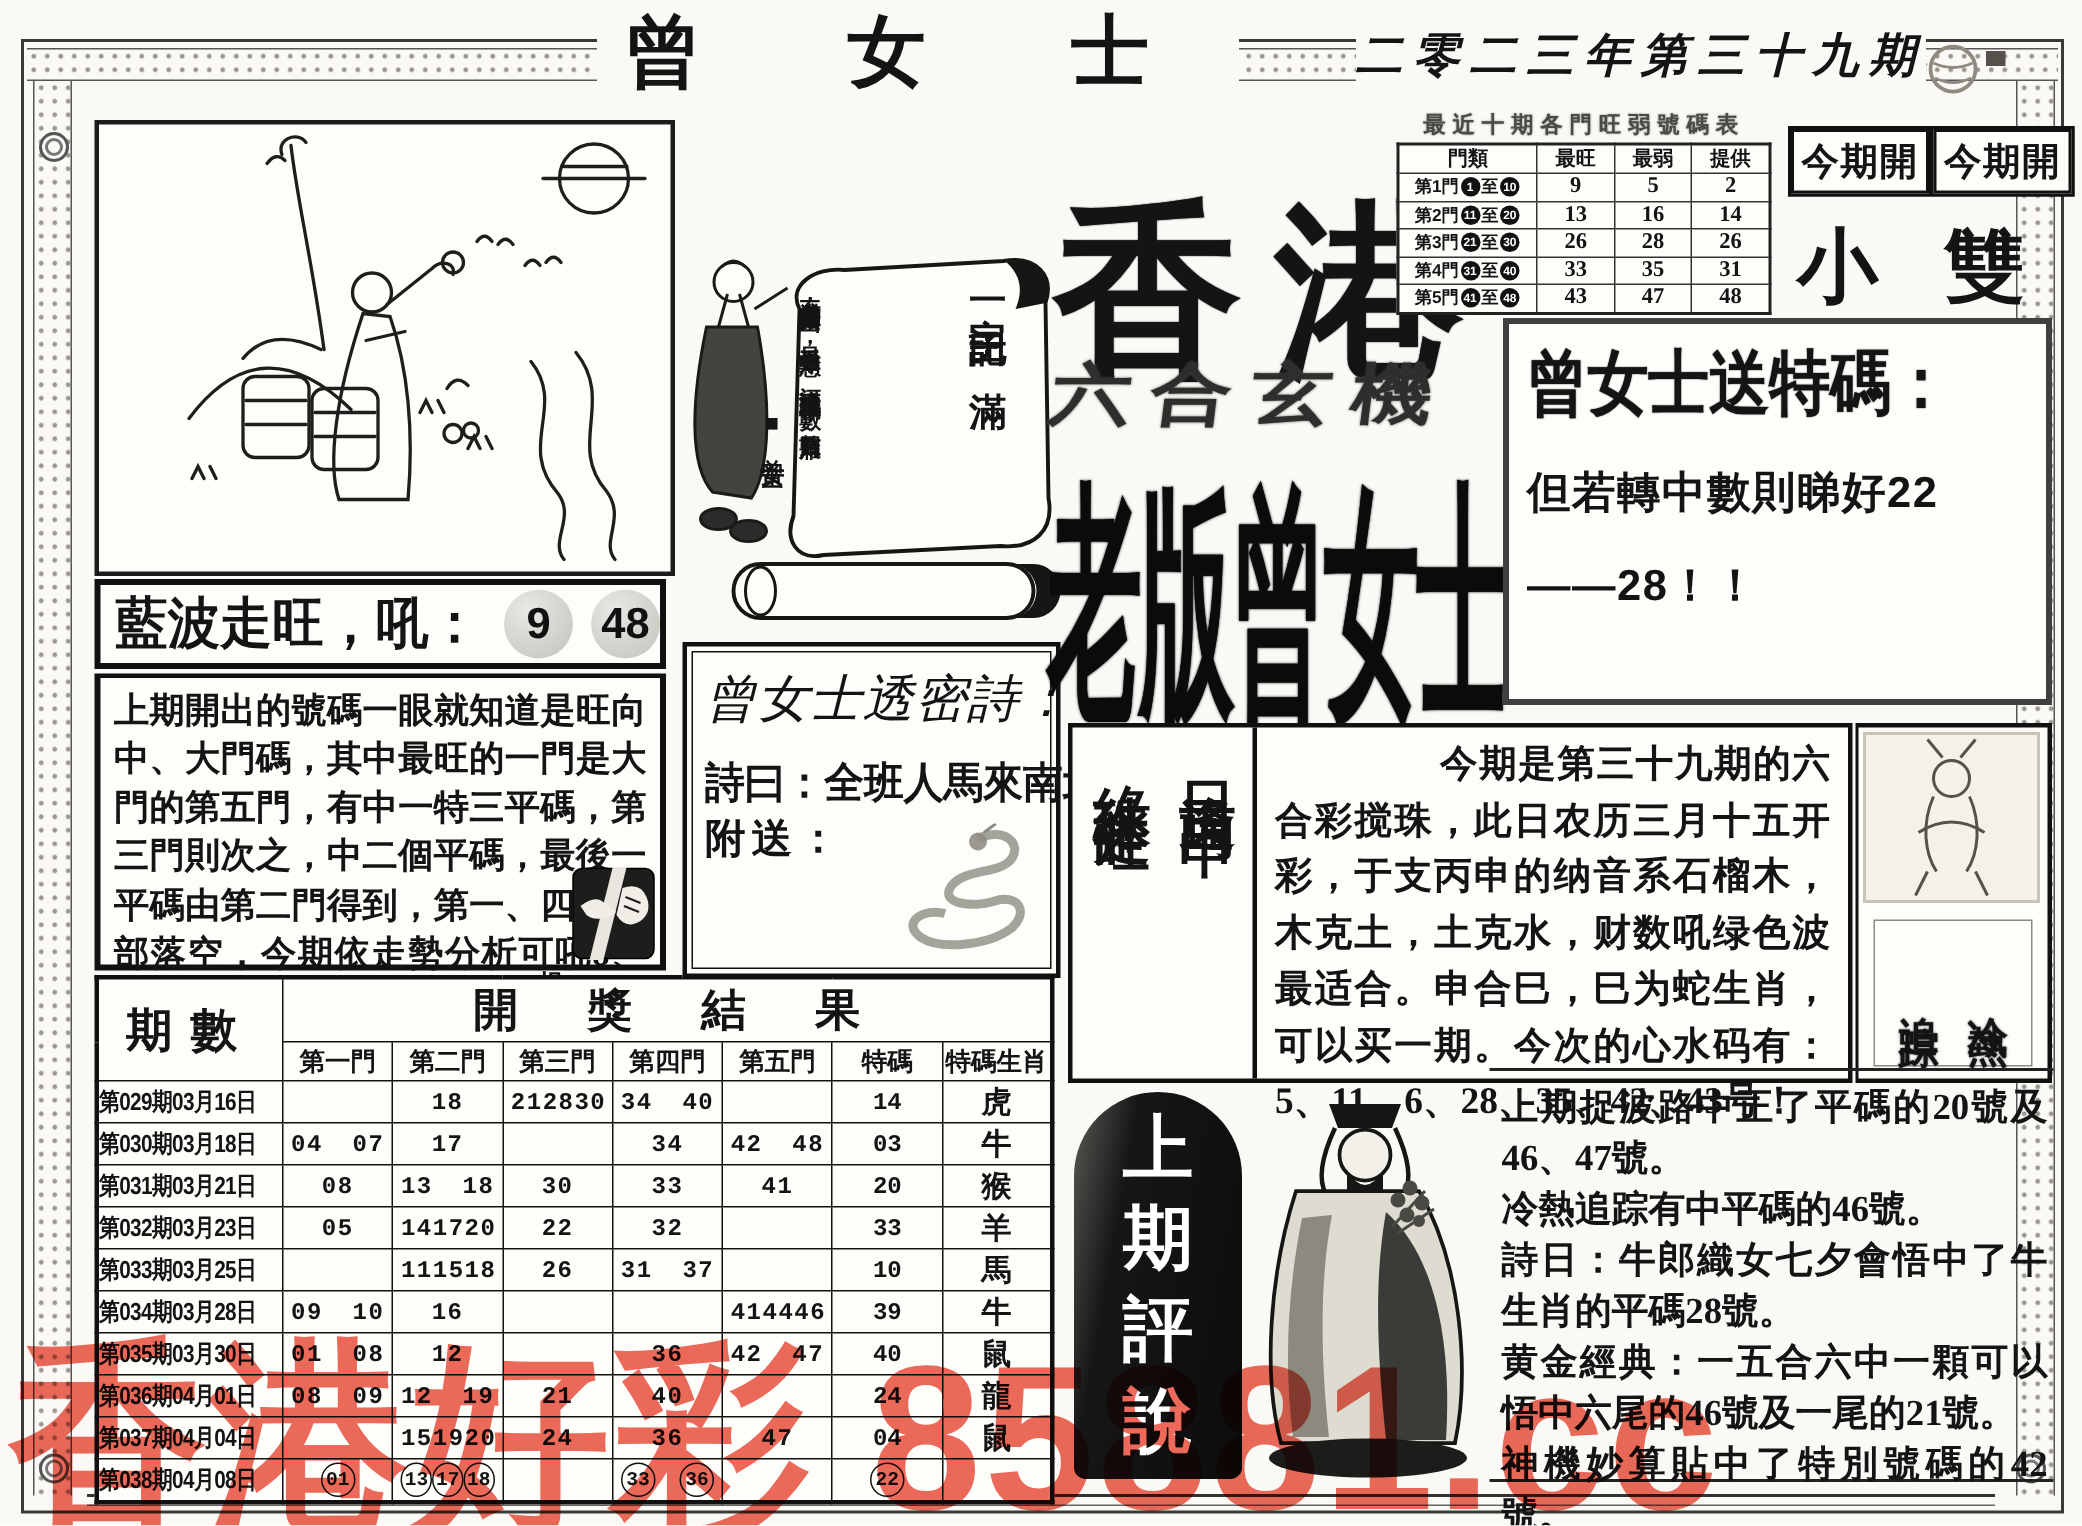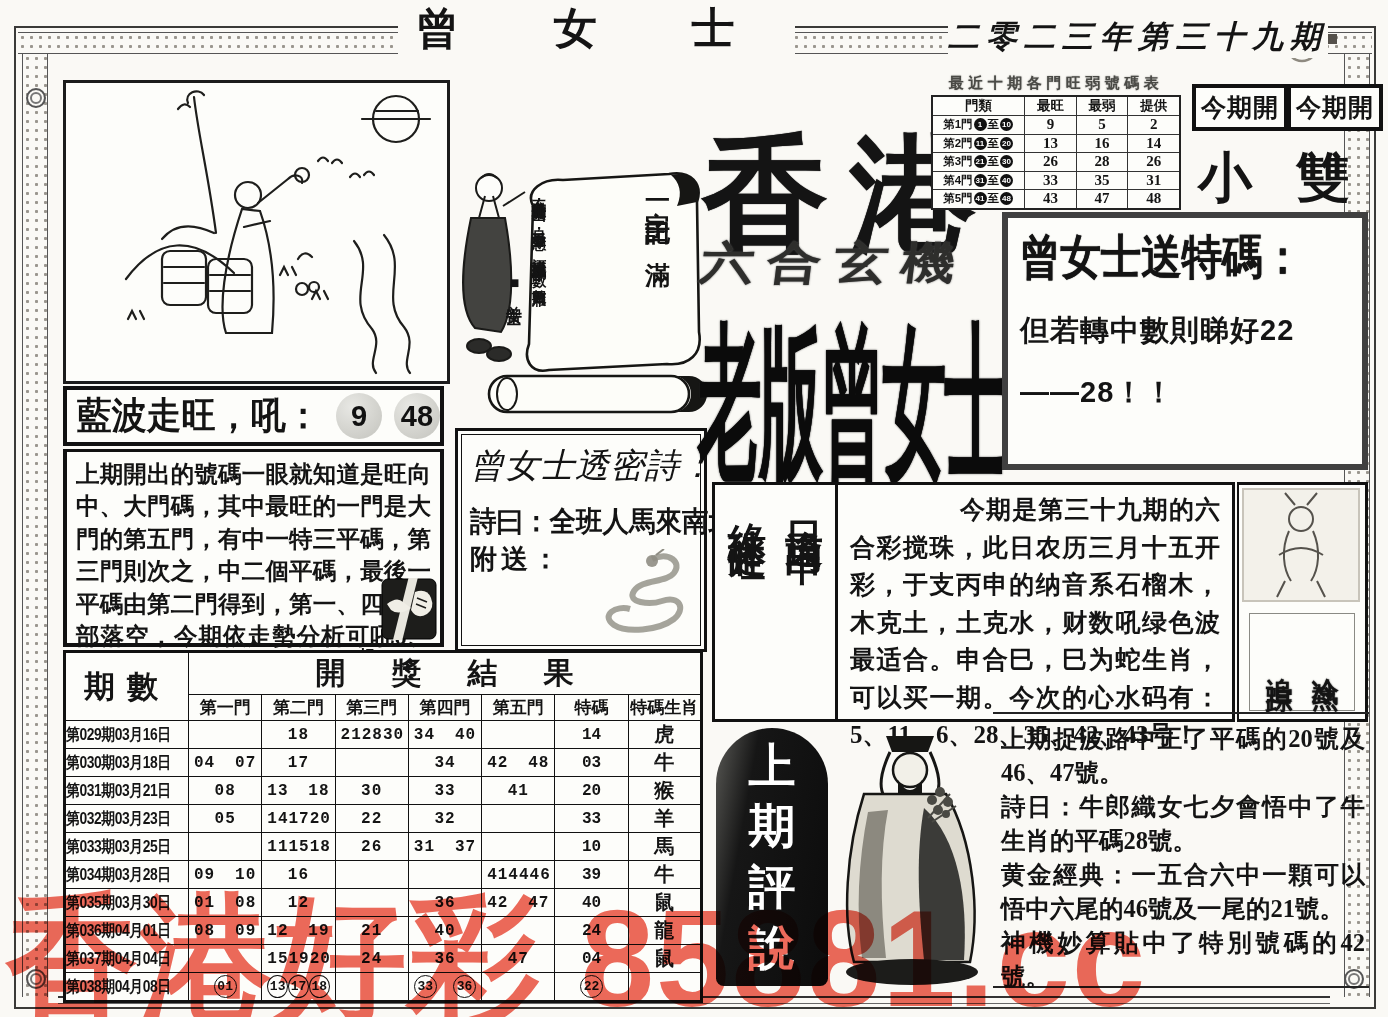--- a/index.html
+++ b/index.html
@@ -8,22 +8,22 @@
   
   .frame-outer{position:absolute;left:14px;top:26px;right:12px;bottom:8px;border:2px solid #3a3a38;pointer-events:none;}
   .strip{position:absolute;background-image:radial-gradient(circle,#9a968e 1.3px,transparent 1.9px);background-size:9px 9px;}
   .strip-top{left:18px;top:32px;right:16px;height:20px;border-top:1px solid #555;border-bottom:1px solid #555;}
   .strip-left{left:22px;top:54px;width:24px;bottom:20px;border-left:1px solid #555;border-right:1px solid #555;}
   .strip-right{right:18px;top:54px;width:24px;bottom:20px;border-left:1px solid #555;border-right:1px solid #555;}
   .bottom-rule{position:absolute;left:58px;right:58px;top:996px;height:5px;border-top:2px solid #333;border-bottom:1px solid #666;}
   .ring{position:absolute;width:16px;height:16px;border:2px solid #555;border-radius:50%;box-shadow:inset 0 0 0 2px #faf9f5,inset 0 0 0 4px #777;background:#faf9f5;}
   
   .masthead{position:absolute;left:398px;top:0;background:#faf9f5;padding:0 18px;z-index:6;
-            font-family:"Liberation Serif",serif;font-weight:900;font-size:43px;letter-spacing:42px;white-space:nowrap;}
-  .issue{position:absolute;left:948px;top:16px;z-index:6;background:#faf9f5;font-family:Liberation Mono, monospace;
+            font-family:"Liberation Serif",serif;font-weight:900;font-size:52px;letter-spacing:42px;white-space:nowrap;}
+  .issue{position:absolute;left:904px;top:16px;z-index:6;background:#faf9f5;font-family:Liberation Mono, monospace;
          font-style:italic;font-weight:700;font-size:31px;letter-spacing:7px;white-space:nowrap;}
   .dragon{position:absolute;left:1180px;top:22px;z-index:5;}
   
   .illus{position:absolute;left:63px;top:80px;width:381px;height:298px;border:3px solid #1c1c1c;background:#fdfdfa;}
   
   .bw-head{position:absolute;left:63px;top:386px;width:381px;height:60px;border:4px solid #111;background:#fdfdfa;
            display:flex;align-items:center;padding:0 10px;box-sizing:border-box;}
   .bw-title{font-weight:900;font-size:37px;letter-spacing:0px;white-space:nowrap;transform:scaleX(.94);transform-origin:left center;}
   .ballrow{margin-left:auto;display:flex;gap:12px;}
   .gball{width:46px;height:46px;border-radius:50%;background:radial-gradient(circle at 35% 30%,#e8e8e4,#c3c3bd);
@@ -76,21 +76,21 @@
   table.hc th{font-size:13.5px;font-weight:800;}
   td.hc-gate{font-size:11.5px;font-weight:800;white-space:nowrap;}
   .bcirc{display:inline-flex;align-items:center;justify-content:center;width:13px;height:13px;border-radius:50%;background:#111;color:#fff;
          font-size:8px;font-weight:700;margin:0 1px;vertical-align:1px;}
   td.hc-val{font-family:"Liberation Serif",serif;font-size:15px;font-weight:600;}
   
   .period-open{position:absolute;left:1192px;top:84px;display:flex;background:#111;gap:3px;border:2px solid #111;}
   .po-box{background:#fdfdfa;border:2.5px solid #111;padding:3px 5px;font-weight:900;font-size:25px;white-space:nowrap;letter-spacing:1px;}
   .small-double{position:absolute;left:1198px;top:142px;font-weight:900;font-size:54px;letter-spacing:44px;white-space:nowrap;font-family:"Liberation Serif",serif;}
   
-  .special{position:absolute;left:1002px;top:212px;width:366px;height:258px;border:6px solid #404040;background:#fdfdfa;
+  .special{position:absolute;left:1002px;top:212px;width:366px;height:258px;border:4px solid #404040;background:#fdfdfa;
            box-sizing:border-box;padding:8px 12px;}
   .sp-title{font-weight:900;font-size:47px;white-space:nowrap;transform:scaleX(.86);transform-origin:left center;text-shadow:0 0 1px #000;}
   .sp-line{font-weight:800;font-size:29px;margin-top:22px;letter-spacing:1px;white-space:nowrap;}
   
   .gp-box{position:absolute;left:712px;top:482px;width:523px;height:240px;border:3.5px solid #111;background:#fdfdfa;
           box-sizing:border-box;display:flex;}
   .gp-vtitles{display:flex;border-right:3px solid #111;padding:6px 6px;gap:6px;}
   .gp-vtitles div{writing-mode:vertical-rl;font-weight:900;font-size:38px;letter-spacing:9px;font-family:"Liberation Serif",serif;}
   .gp-text{flex:1;padding:6px 12px 0 12px;font-size:25px;line-height:1.5;font-weight:600;text-align:justify;
            font-family:"Liberation Serif",serif;text-indent:4.4em;}
@@ -648,20 +648,21 @@
         <circle cx="112" cy="70" r="5"></circle>
         <circle cx="120" cy="80" r="5"></circle>
       <circle cx="110" cy="88" r="5"></circle>
         <circle cx="118" cy="92" r="4"></circle>
     </g>
     <path d="M100,96 l22,-24 M104,100 l24,-16" stroke="#4a4a44" stroke-width="2"></path>
     <ellipse cx="84" cy="250" rx="66" ry="13" fill="#1c1c1a"></ellipse>
   </svg>
   <div class="review-text" id="review-lines">
       <div>上期捉波路中正了平碼的20號及46、47號。</div>
+      <div>冷熱追踪有中平碼的46號。</div>
       <div>詩日：牛郎織女七夕會悟中了牛生肖的平碼28號。</div>
       <div>黄金經典：一五合六中一顆可以悟中六尾的46號及一尾的21號。</div>
       <div>神機妙算貼中了特別號碼的42號。</div>
     </div>
 
   <div class="watermark">香港好彩 85881.cc</div>
 
 </div>
 
 </body></html>

